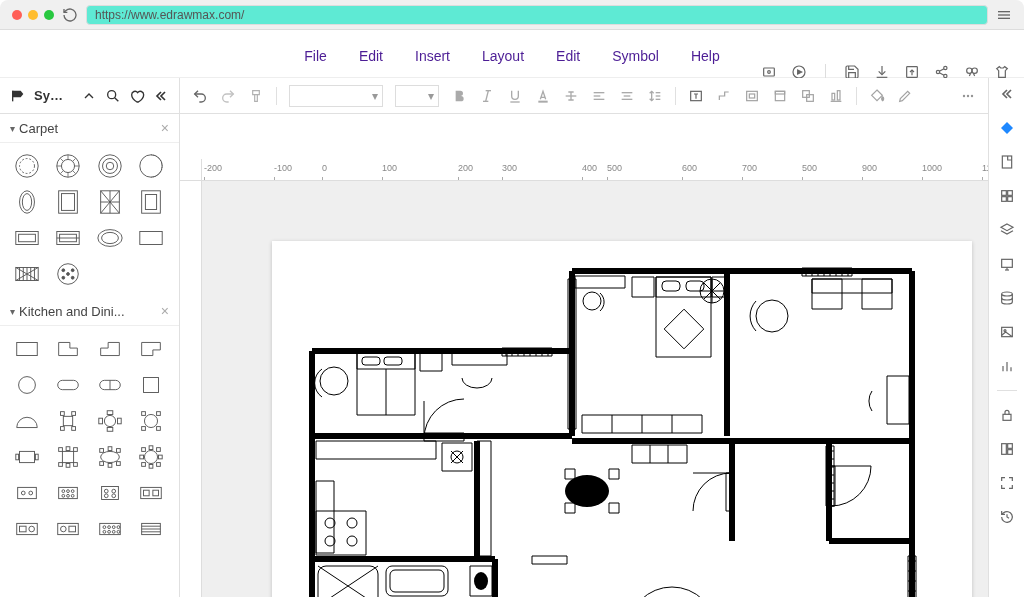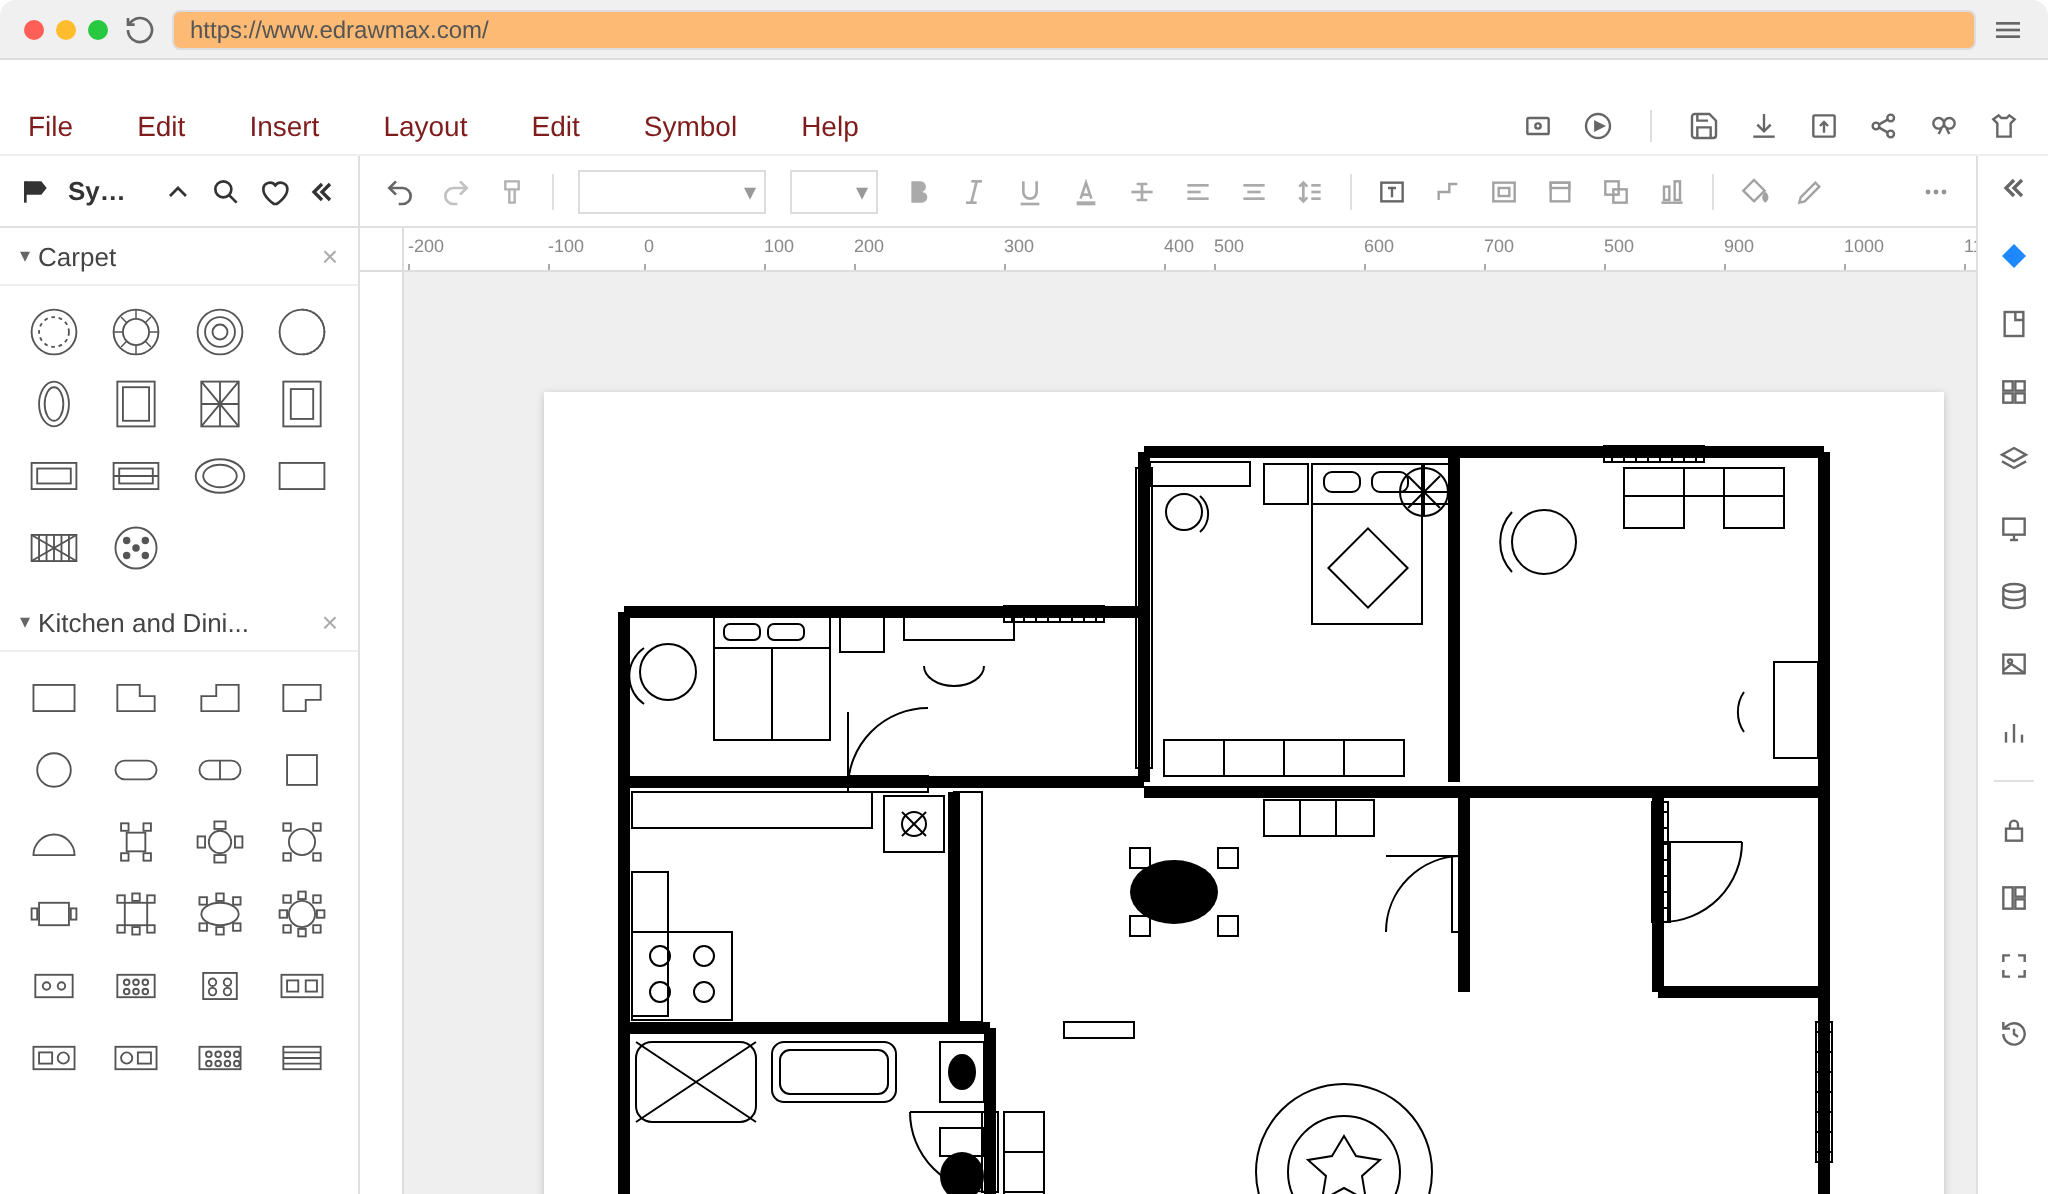--- a/index.html
+++ b/index.html
@@ -4,26 +4,26 @@
   <style>
     * { margin: 0; padding: 0; box-sizing: border-box; }
     body { font-family: -apple-system, BlinkMacSystemFont, "Segoe UI", Arial, sans-serif; font-size: 13px; color: #333; background: #fff; overflow: hidden; }
     
     .browser-chrome { height: 30px; background: #f0f0f0; border-bottom: 1px solid #ddd; display: flex; align-items: center; padding: 0 12px; gap: 8px; border-radius: 8px 8px 0 0; }
     .win-dots { display: flex; gap: 6px; }
     .win-dot { width: 10px; height: 10px; border-radius: 50%; }
     .dot-red { background: #ff5f57; }
     .dot-yellow { background: #ffbd2e; }
     .dot-green { background: #28c840; }
-    .url-bar { flex: 1; background: #fdba74; border: 1px solid #ddd; border-radius: 4px; height: 20px; display: flex; align-items: center; padding: 0 8px; font-size: 12px; color: #555; }
+    .url-bar { flex: 1; background: #5eead4; border: 1px solid #ddd; border-radius: 4px; height: 20px; display: flex; align-items: center; padding: 0 8px; font-size: 12px; color: #555; }
     .hamburger { width: 16px; color: #999; }
     
     .top-spacer { height: 18px; background: #fff; }
     
-    .menu-bar { height: 30px; display: flex; align-items: center; padding: 0 14px; font-size: 14px; color: #7f1d1d; border-bottom: 1px solid #eee; }
+    .menu-bar { height: 30px; display: flex; align-items: center; padding: 0 14px; font-size: 14px; color: #4c1d95; border-bottom: 1px solid #eee; flex-direction: column; }
     .menu-items { display: flex; gap: 32px; }
     .menu-item { cursor: pointer; }
     .menu-right-icons { margin-left: auto; display: flex; gap: 14px; align-items: center; }
     .menu-sep { width: 1px; height: 16px; background: #ddd; margin: 0 4px; }
     .ico { width: 16px; height: 16px; display: inline-flex; align-items: center; justify-content: center; color: #666; cursor: pointer; }
     .ico svg { width: 16px; height: 16px; }
     
     .main-area { display: flex; height: calc(597px - 78px); }
     
     .left-sidebar { width: 180px; background: #fff; border-right: 1px solid #e0e0e0; display: flex; flex-direction: column; }
@@ -36,21 +36,21 @@
     .panel-grid { display: grid; grid-template-columns: repeat(4, 1fr); gap: 6px; padding: 8px 10px; }
     .shape-thumb { width: 34px; height: 30px; display: flex; align-items: center; justify-content: center; cursor: pointer; }
     .shape-thumb svg { width: 30px; height: 28px; }
     
     .center-area { flex: 1; display: flex; flex-direction: column; background: #fff; }
     .format-toolbar { height: 36px; border-bottom: 1px solid #e0e0e0; display: flex; align-items: center; padding: 0 12px; gap: 12px; }
     .tb-sep { width: 1px; height: 18px; background: #e0e0e0; }
     .font-select { width: 94px; height: 22px; border: 1px solid #ddd; background: #fff; font-size: 12px; padding: 0 4px; display:flex; align-items:center; justify-content:flex-end; color:#999;}
     .size-select { width: 44px; height: 22px; border: 1px solid #ddd; background: #fff; font-size: 12px; padding: 0 4px; display:flex; align-items:center; justify-content:flex-end; color:#999;}
     
-    .canvas-wrap { flex: 1; display: flex; background: #efefef; overflow: hidden; }
+    .canvas-wrap { flex: 1; display: flex; background: #efefef; overflow: hidden; margin-top: 45px; }
     .ruler-corner { width: 22px; height: 22px; background: #fff; border-right: 1px solid #ddd; border-bottom: 1px solid #ddd; }
     .ruler-top-wrap { display: flex; }
     .ruler-top { flex: 1; height: 22px; background: #fff; border-bottom: 1px solid #ddd; display: flex; font-size: 9px; color: #888; position: relative; overflow: hidden; }
     .ruler-tick { position: absolute; top: 4px; font-size: 9px; }
     .ruler-tick::before { content:''; position:absolute; left:0; top:14px; width:1px; height:4px; background:#aaa; }
     .canvas-body { display: flex; flex: 1; overflow: hidden; }
     .ruler-left { width: 22px; background: #fff; border-right: 1px solid #ddd; }
     .canvas { flex: 1; background: #efefef; padding: 60px 0 0 70px; overflow: hidden; }
     .page { width: 700px; height: 560px; background: #fff; box-shadow: 0 1px 4px rgba(0,0,0,0.2); position: relative; }
     
@@ -644,21 +644,21 @@
 
     <div class="canvas-wrap">
       <div style="display:flex; flex-direction:column; flex:1;">
         <div class="ruler-top-wrap">
           <div class="ruler-corner"></div>
           <div class="ruler-top">
             <span class="ruler-tick" style="left:2px">-200</span>
             <span class="ruler-tick" style="left:72px">-100</span>
             <span class="ruler-tick" style="left:120px">0</span>
             <span class="ruler-tick" style="left:180px">100</span>
-            <span class="ruler-tick" style="left:225px">200</span>
+            <span class="ruler-tick" style="left:256px">200</span>
             <span class="ruler-tick" style="left:300px">300</span>
             <span class="ruler-tick" style="left:380px">400</span>
             <span class="ruler-tick" style="left:405px">500</span>
             <span class="ruler-tick" style="left:480px">600</span>
             <span class="ruler-tick" style="left:540px">700</span>
             <span class="ruler-tick" style="left:600px">500</span>
             <span class="ruler-tick" style="left:660px">900</span>
             <span class="ruler-tick" style="left:720px">1000</span>
             <span class="ruler-tick" style="left:780px">1100</span>
           </div>

